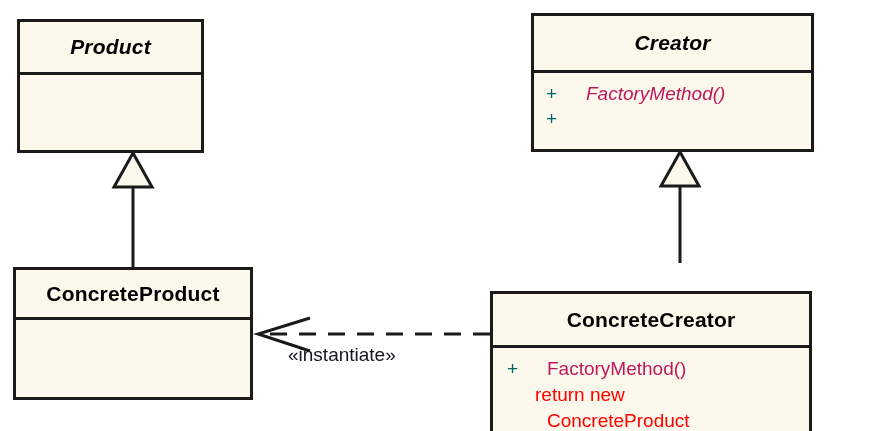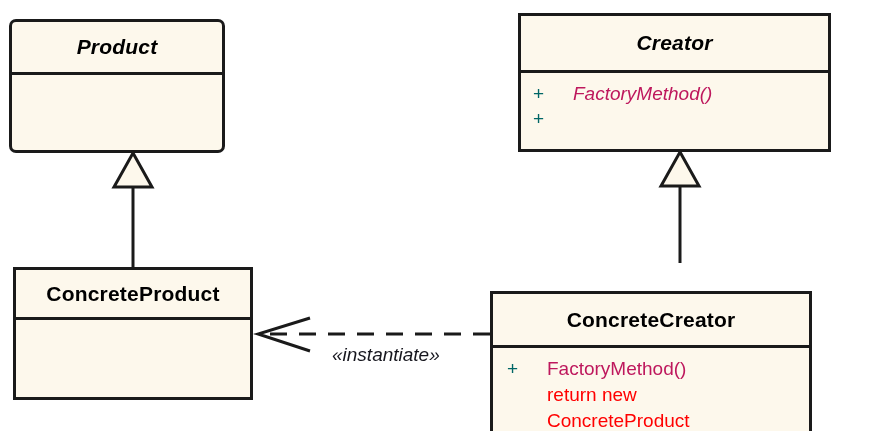--- a/index.html
+++ b/index.html
@@ -77,37 +77,35 @@
     top: 0;
     width: 874px;
     height: 431px;
     pointer-events: none;
   }
 
   
   .stereotype-label {
     position: absolute;
     color: #16161e;
-    font-style: italic;
     white-space: nowrap;
-    margin-left: 44px;
   }
 </style>
 </head>
 <body>
 
 <div id="canvas">
 
-  <div class="uml-class" style="left:9px; top:19px; width:216px; height:134px;border-radius:7px;">
+  <div class="uml-class" style="left:17px; top:19px; width:187px; height:134px;">
     <div class="uml-name abstract" style="height:50px; line-height:50px; font-size:21px;">Product</div>
     <div class="uml-divider"></div>
     <div class="uml-body" style="height:78px;"></div>
   </div>
 
-  <div class="uml-class" style="left:518px; top:13px; width:313px; height:139px;">
+  <div class="uml-class" style="left:531px; top:13px; width:283px; height:139px;">
     <div class="uml-name abstract" style="height:54px; line-height:54px; font-size:21px;">Creator</div>
     <div class="uml-divider"></div>
     <div class="uml-body" style="height:79px; padding-top:8px;">
       <div class="member-row" style="font-size:19px; line-height:25px; padding-left:12px;">
         <span class="member-vis" style="width:40px;">+</span>
         <span class="member-sig abstract">FactoryMethod()</span>
       </div>
       <div class="member-row" style="font-size:19px; line-height:25px; padding-left:12px;">
         <span class="member-vis" style="width:40px;">+</span>
       </div>
@@ -121,21 +119,21 @@
   </div>
 
   <div class="uml-class" style="left:490px; top:259px; width:322px; height:184px;margin-top:32px;">
     <div class="uml-name" style="height:51px; line-height:51px; font-size:21px;">ConcreteCreator</div>
     <div class="uml-divider"></div>
     <div class="uml-body" style="height:94px; padding-top:7px;">
       <div class="member-row" style="font-size:19px; line-height:27px; padding-left:14px;">
         <span class="member-vis" style="width:40px;">+</span>
         <span class="member-sig">FactoryMethod()</span>
       </div>
-      <div class="code-line" style="font-size:19px; line-height:26px; padding-left:54px;">return new</div>
+      <div class="code-line" style="font-size:19px; line-height:26px; padding-left:42px;">return new</div>
       <div class="code-line" style="font-size:19px; line-height:26px; padding-left:54px;">ConcreteProduct</div>
     </div>
   </div>
 
   <svg id="connectors" viewBox="0 0 874 431" width="874" height="431">
 
     <g>
       <line x1="133" y1="267" x2="133" y2="186" stroke="#1a1a1a" stroke-width="3"></line>
       <polygon points="133,153 152,187 114,187" fill="#fdf8ec" stroke="#1a1a1a" stroke-width="3" stroke-linejoin="miter"></polygon>
     </g>

